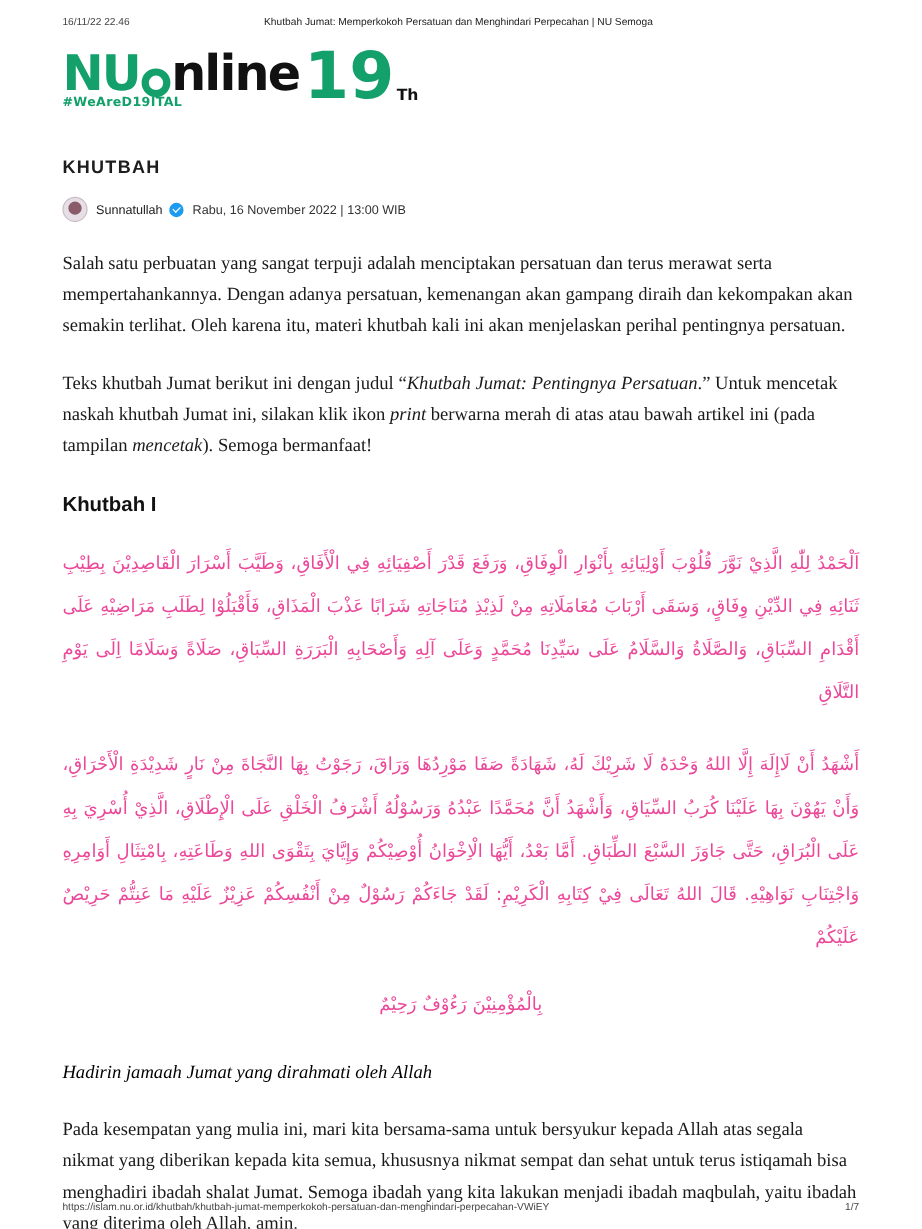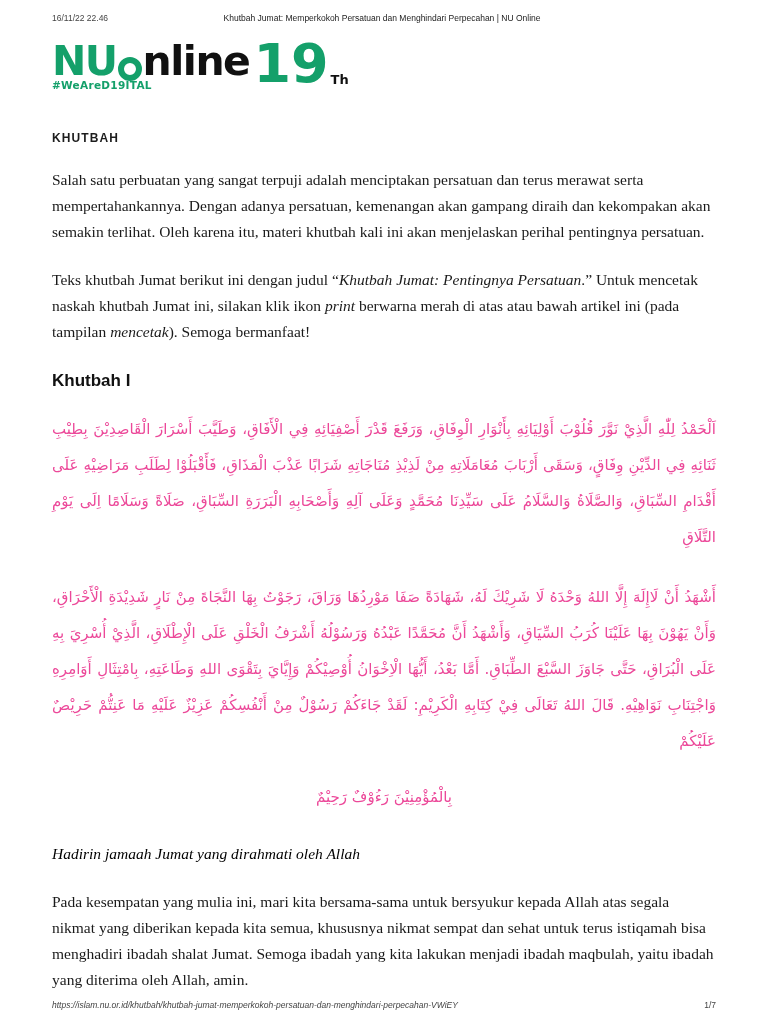--- a/index.html
+++ b/index.html
@@ -101,21 +101,21 @@
     margin-left: 2px;
     margin-bottom: 4px;
     margin-top: 25px;
   }
 
   
   .category {
     margin-top: 30px;
     font-family: "Liberation Sans", sans-serif;
     font-weight: bold;
-    font-size: 12px;
+    font-size: 15px;
     letter-spacing: 1.1px;
     color: #1d1d1d;
   }
 
   
   h1.title {
     font-family: "Liberation Sans", sans-serif;
     font-weight: bold;
     font-size: 29px;
     line-height: 39px;
@@ -220,49 +220,55 @@
     left: 52px;
     right: 52px;
     bottom: 14px;
     display: flex;
     justify-content: space-between;
     align-items: baseline;
     font-family: "Liberation Sans", sans-serif;
     font-size: 8.5px;
     color: #444;
   }
-  .print-footer .url { word-break: break-all; font-style: italic; }
+  .print-footer .url { word-break: break-all; }
 </style>
 </head>
 <body>
 
 <div class="page">
 
   <div class="print-header">
     <div class="ph-left">16/11/22 22.46</div>
-    <div class="ph-center">Khutbah Jumat: Memperkokoh Persatuan dan Menghindari Perpecahan | NU Online</div>
+    <div class="ph-center">Khutbah Jumat: Memperkokoh Persatuan dan Menghindari Perpecahan | NU Semoga</div>
     <div class="ph-right"></div>
   </div>
 
   <div class="logo-wrap">
     <div class="logo">
       <div>
         <div class="logo-text">
           <span class="nu">NU</span><span class="logo-ring"></span><span>nline</span>
         </div>
         <div class="logo-sub">#WeAreD19ITAL</div>
       </div>
       <div class="logo-19">19</div>
       <div class="logo-th">Th</div>
     </div>
   </div>
 
   <div class="category">KHUTBAH</div>
 
 
+  <div class="byline">
+    <span class="avatar"></span>
+    <span class="author">Sunnatullah</span>
+    <span class="verified"></span>
+    <span class="date">Rabu, 16 November 2022 | 13:00 WIB</span>
+  </div>
 
   <p class="body-text">Salah satu perbuatan yang sangat terpuji adalah menciptakan persatuan dan terus merawat serta mempertahankannya. Dengan adanya persatuan, kemenangan akan gampang diraih dan kekompakan akan semakin terlihat. Oleh karena itu, materi khutbah kali ini akan menjelaskan perihal pentingnya persatuan.</p>
 
   <p class="body-text"><span>Teks khutbah Jumat berikut ini dengan judul “</span><em>Khutbah Jumat: Pentingnya Persatuan</em><span>.” Untuk mencetak naskah khutbah Jumat ini, silakan klik ikon </span><em>print</em><span> berwarna merah di atas atau bawah artikel ini (pada tampilan </span><em>mencetak</em><span>). Semoga bermanfaat!</span></p>
 
   <div class="sub-heading">Khutbah I</div>
 
   <div class="arabic">اَلْحَمْدُ لِلّٰهِ الَّذِيْ نَوَّرَ قُلُوْبَ أَوْلِيَائِهِ بِأَنْوَارِ الْوِفَاقِ، وَرَفَعَ قَدْرَ أَصْفِيَائِهِ فِي الْأَفَاقِ، وَطَيَّبَ أَسْرَارَ الْقَاصِدِيْنَ بِطِيْبِ ثَنَائِهِ فِي الدِّيْنِ وِفَاقٍ، وَسَقَى أَرْبَابَ مُعَامَلَاتِهِ مِنْ لَذِيْذِ مُنَاجَاتِهِ شَرَابًا عَذْبَ الْمَذَاقِ، فَأَقْبَلُوْا لِطَلَبِ مَرَاضِيْهِ عَلَى أَقْدَامِ السِّبَاقِ، وَالصَّلَاةُ وَالسَّلَامُ عَلَى سَيِّدِنَا مُحَمَّدٍ وَعَلَى آلِهِ وَأَصْحَابِهِ الْبَرَرَةِ السِّبَاقِ، صَلَاةً وَسَلَامًا اِلَى يَوْمِ التَّلَاقِ</div>
 
   <div class="arabic arabic-block2">أَشْهَدُ أَنْ لَاإِلَهَ إِلَّا اللهُ وَحْدَهُ لَا شَرِيْكَ لَهُ، شَهَادَةً صَفَا مَوْرِدُهَا وَرَاقَ، رَجَوْتُ بِهَا النَّجَاةَ مِنْ نَارٍ شَدِيْدَةِ الْأَحْرَاقِ، وَأَنْ يَهُوْنَ بِهَا عَلَيْنَا كُرَبُ السِّيَاقِ، وَأَشْهَدُ أَنَّ مُحَمَّدًا عَبْدُهُ وَرَسُوْلُهُ أَشْرَفُ الْخَلْقِ عَلَى الْإِطْلَاقِ، الَّذِيْ أُسْرِيَ بِهِ عَلَى الْبُرَاقِ، حَتَّى جَاوَزَ السَّبْعَ الطِّبَاقِ. أَمَّا بَعْدُ، أَيُّهَا الْاِخْوَانُ أُوْصِيْكُمْ وَإِيَّايَ بِتَقْوَى اللهِ وَطَاعَتِهِ، بِامْتِثَالِ أَوَامِرِهِ وَاجْتِنَابِ نَوَاهِيْهِ. قَالَ اللهُ تَعَالَى فِيْ كِتَابِهِ الْكَرِيْمِ: لَقَدْ جَاءَكُمْ رَسُوْلٌ مِنْ أَنْفُسِكُمْ عَزِيْزٌ عَلَيْهِ مَا عَنِتُّمْ حَرِيْصٌ عَلَيْكُمْ</div>

